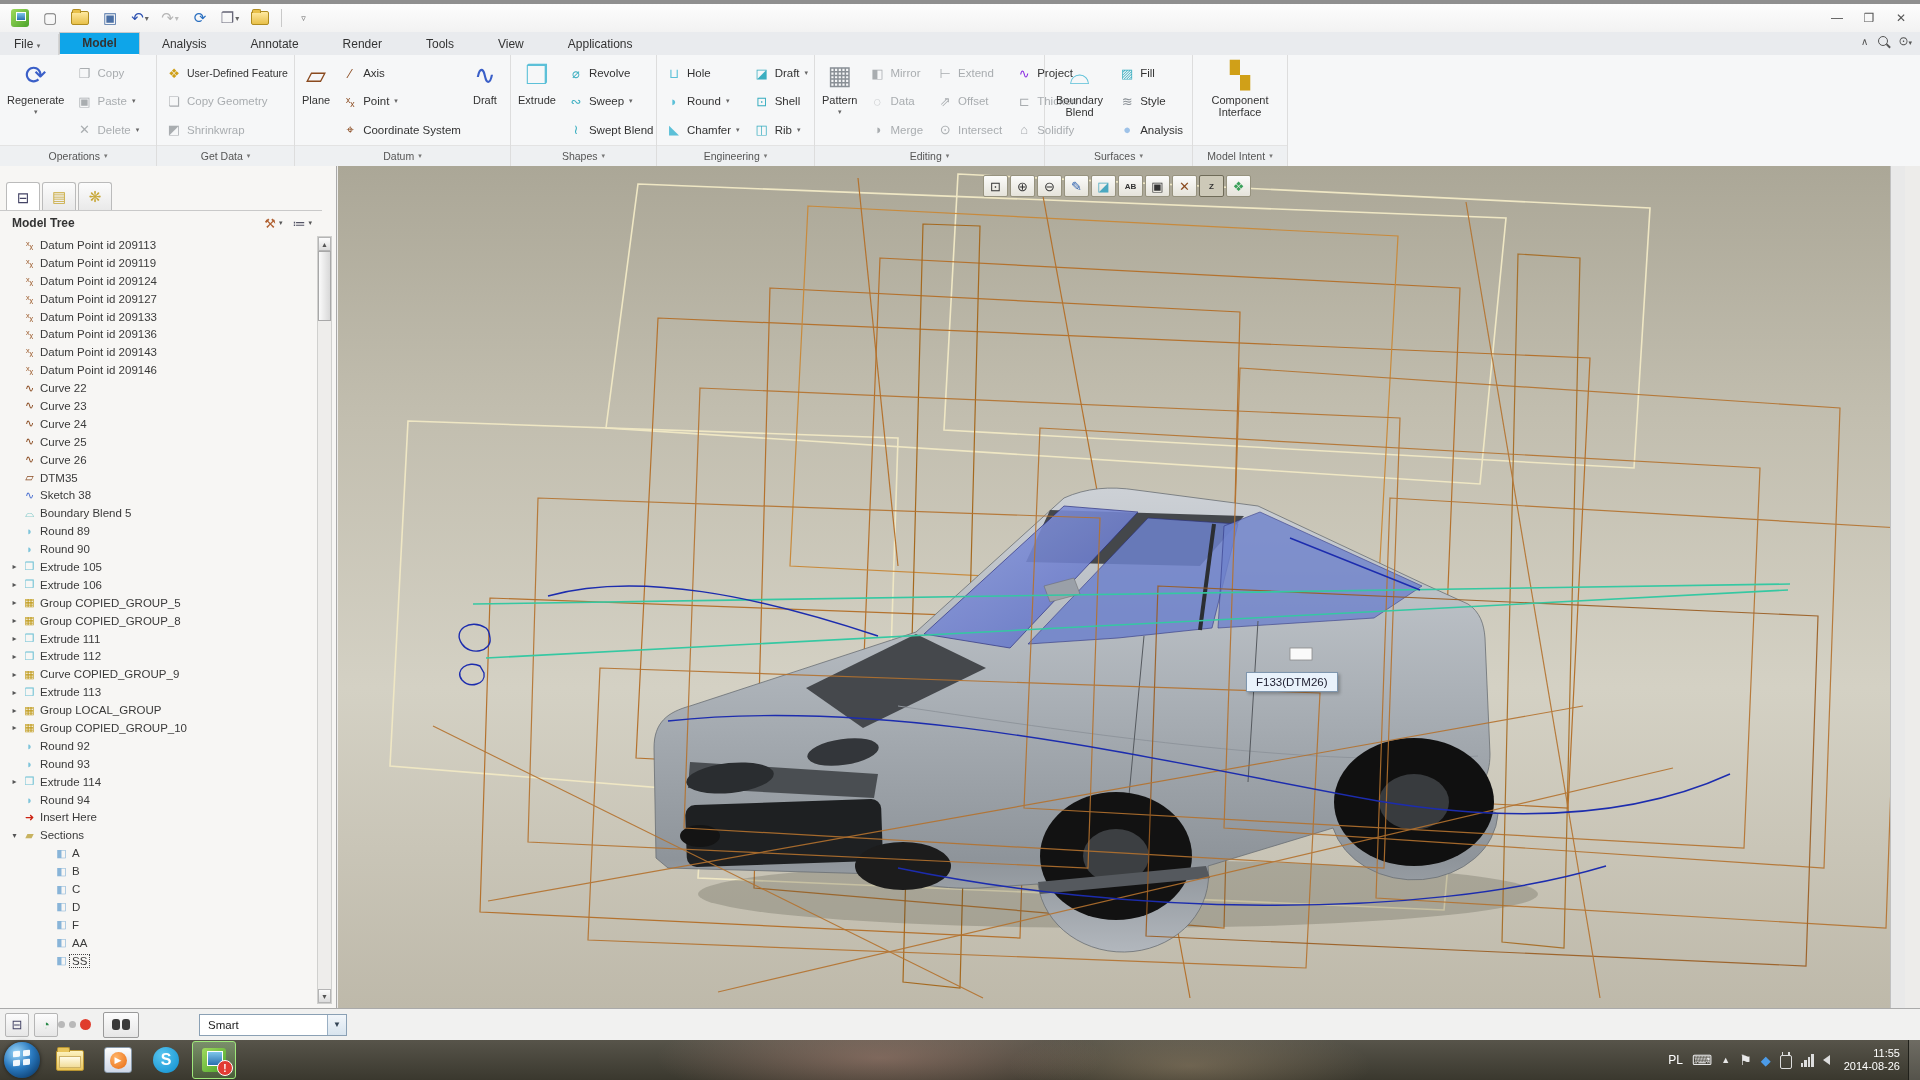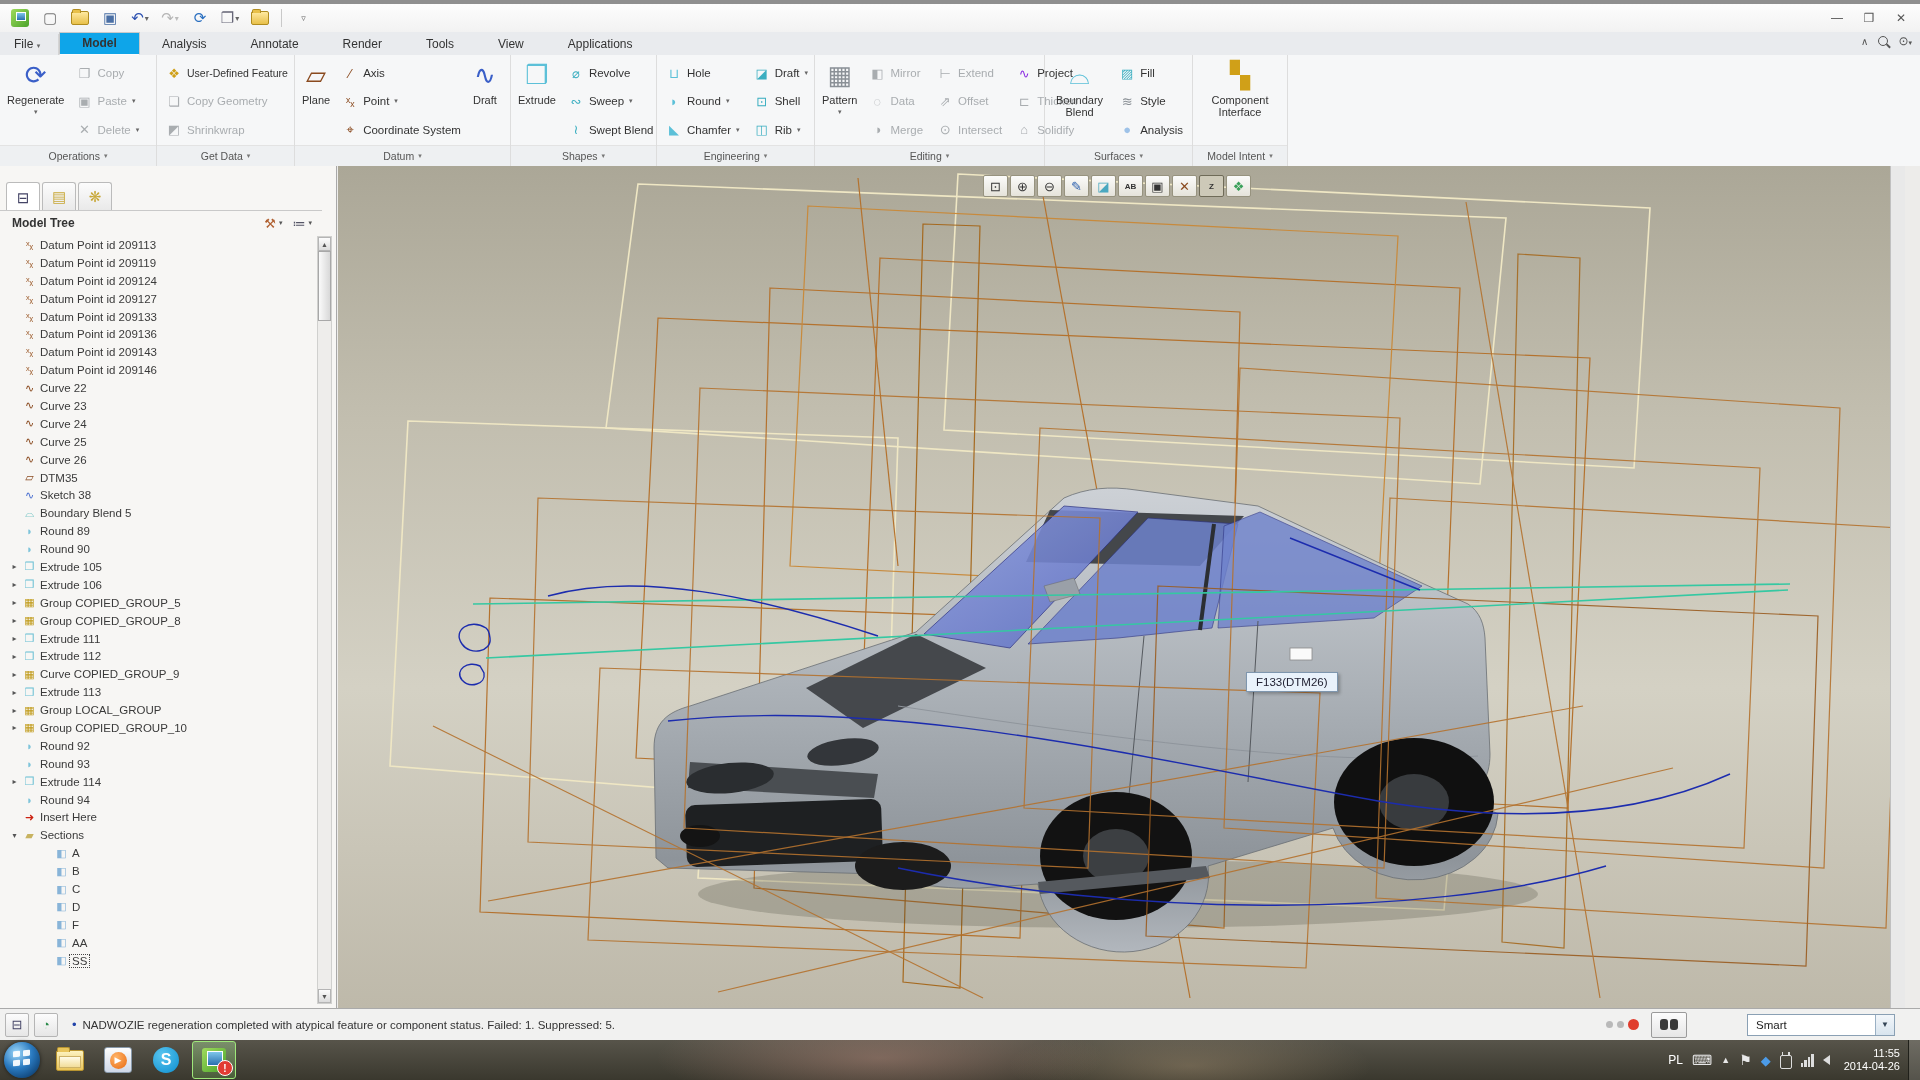--- a/index.html
+++ b/index.html
@@ -808,21 +808,20 @@
   </div>
 </div>
 
 <div id="statusbar">
   <span class="stbtn">
       <span>⊟</span>
     </span>
   <span class="stbtn">
       <span style="color:#2a8a4a;">◔</span>
     </span>
-  <span id="stmsg"><span class="bullet">•</span><span>NADWOZIE regeneration completed with atypical feature or component status. Failed: 1. Suppressed: 5.</span></span>
   <span id="stlights">
     <span class="dotg"></span>
     <span class="dotg"></span>
     <span class="dotr"></span>
   </span>
   <span id="findbtn">
       <span class="bino"></span>
       <span class="bino"></span>
     </span>
   <span id="filtercombo">
@@ -863,16 +862,16 @@
     <span class="bars">
         <i style="height:4px;"></i>
         <i style="height:7px;"></i>
         <i style="height:10px;"></i>
         <i style="height:13px;"></i>
       </span>
     <span class="spk"></span>
   </span>
   <span id="clock">
     <span>11:55</span><br>
-    <span>2014-04-26</span>
+    <span>2014-08-26</span>
   </span>
   <span id="showdesk"></span>
 </div>
 
 </body></html>

